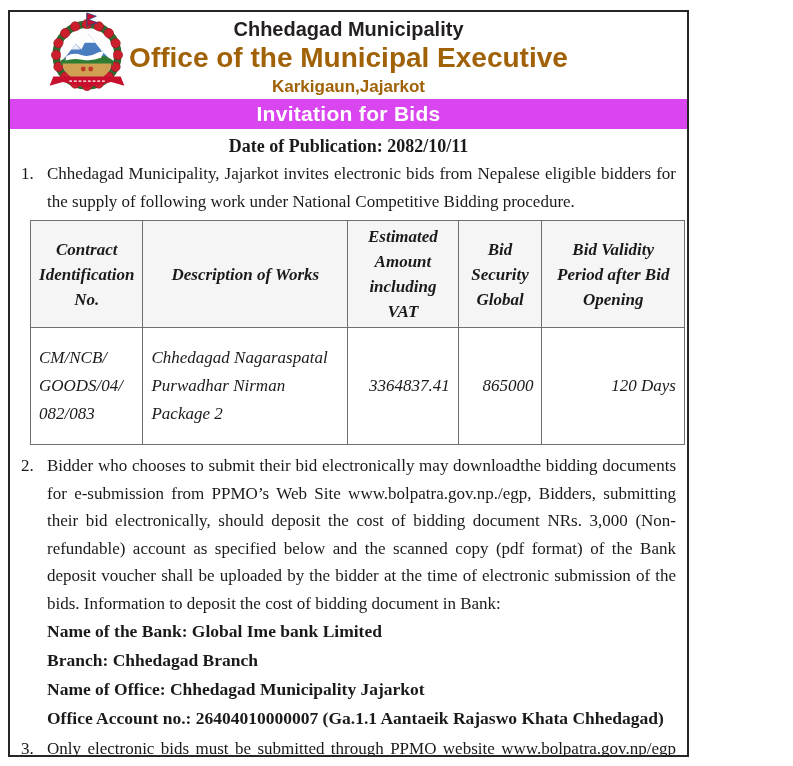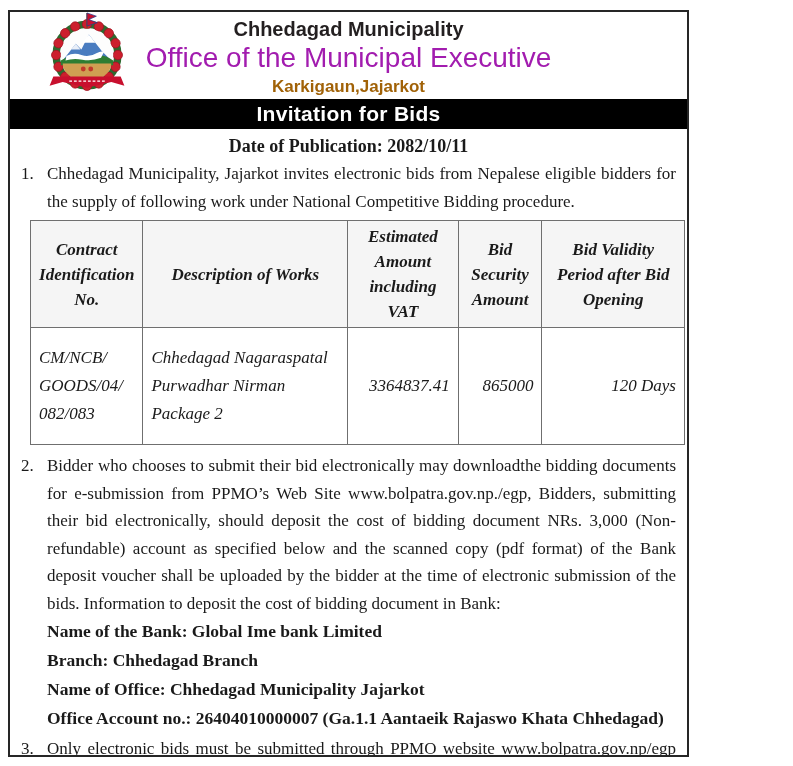--- a/index.html
+++ b/index.html
@@ -34,36 +34,36 @@
   }
   .h-muni {
     font-family: "Liberation Sans", sans-serif;
     font-weight: bold;
     font-size: 20px;
     line-height: 25px;
     color: #231f20;
   }
   .h-office {
     font-family: "Liberation Sans", sans-serif;
-    font-weight: normal;
+    font-weight: bold;
     font-size: 28px;
     line-height: 32px;
-    color: #a21caf;
+    color: #a16207;
   }
   .h-loc {
     font-family: "Liberation Sans", sans-serif;
     font-weight: bold;
     font-size: 17px;
     line-height: 25px;
     color: #a16207;
   }
   
   .title-bar {
     height: 30px;
-    background: #000000;
+    background: #d946ef;
     color: #ffffff;
     text-align: center;
     font-family: "Liberation Sans", sans-serif;
     font-weight: bold;
     font-size: 21px;
     line-height: 30px;
     letter-spacing: 0.3px;
   }
   
   .doc-body {
@@ -217,21 +217,21 @@
             <col class="col-desc">
             <col class="col-amt">
             <col class="col-sec">
             <col class="col-val">
         </colgroup>
         <thead>
           <tr>
             <th>Contract Identification No.</th>
             <th>Description of Works</th>
             <th>Estimated Amount including VAT</th>
-            <th>Bid Security Amount</th>
+            <th>Bid Security Global</th>
             <th>Bid Validity Period after Bid Opening</th>
           </tr>
         </thead>
         <tbody>
           <tr>
             <td class="cell-pre">CM/NCB/
 GOODS/04/
 082/083</td>
             <td class="cell-pre">Chhedagad  Nagaraspatal
 Purwadhar Nirman

